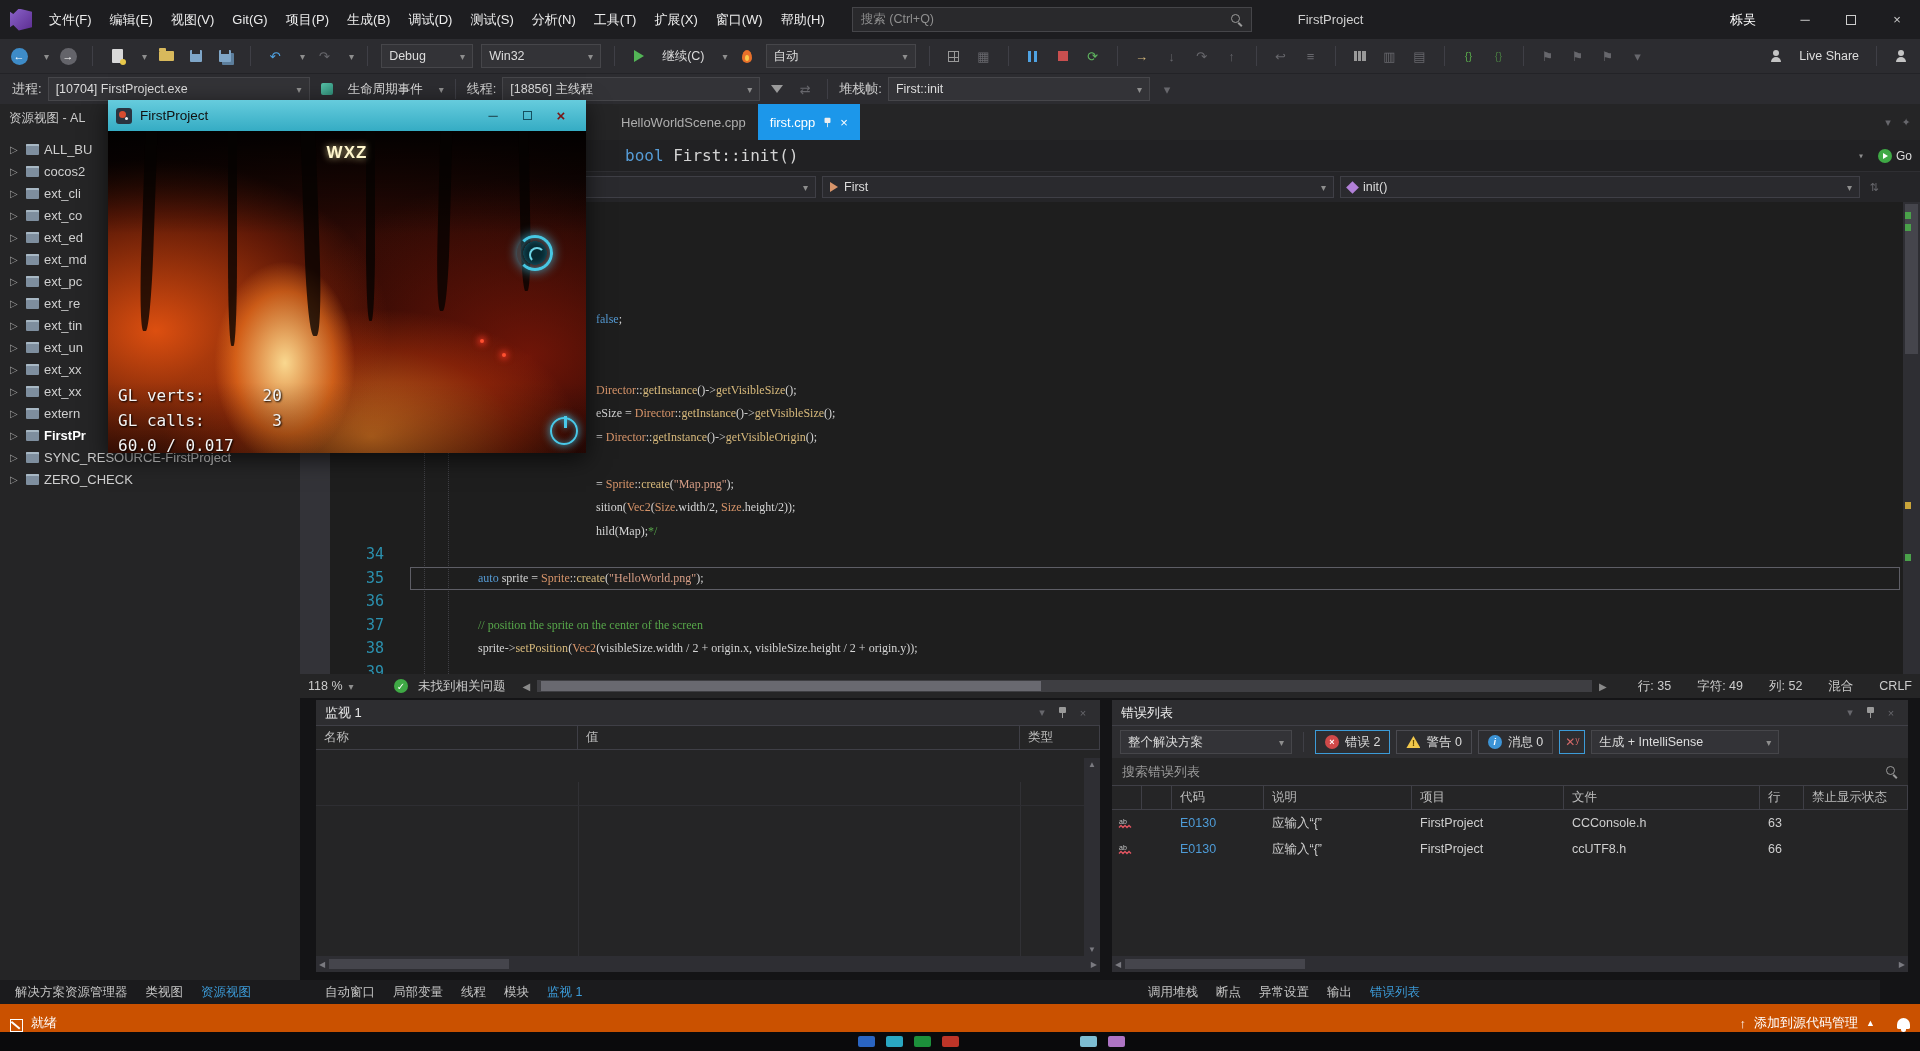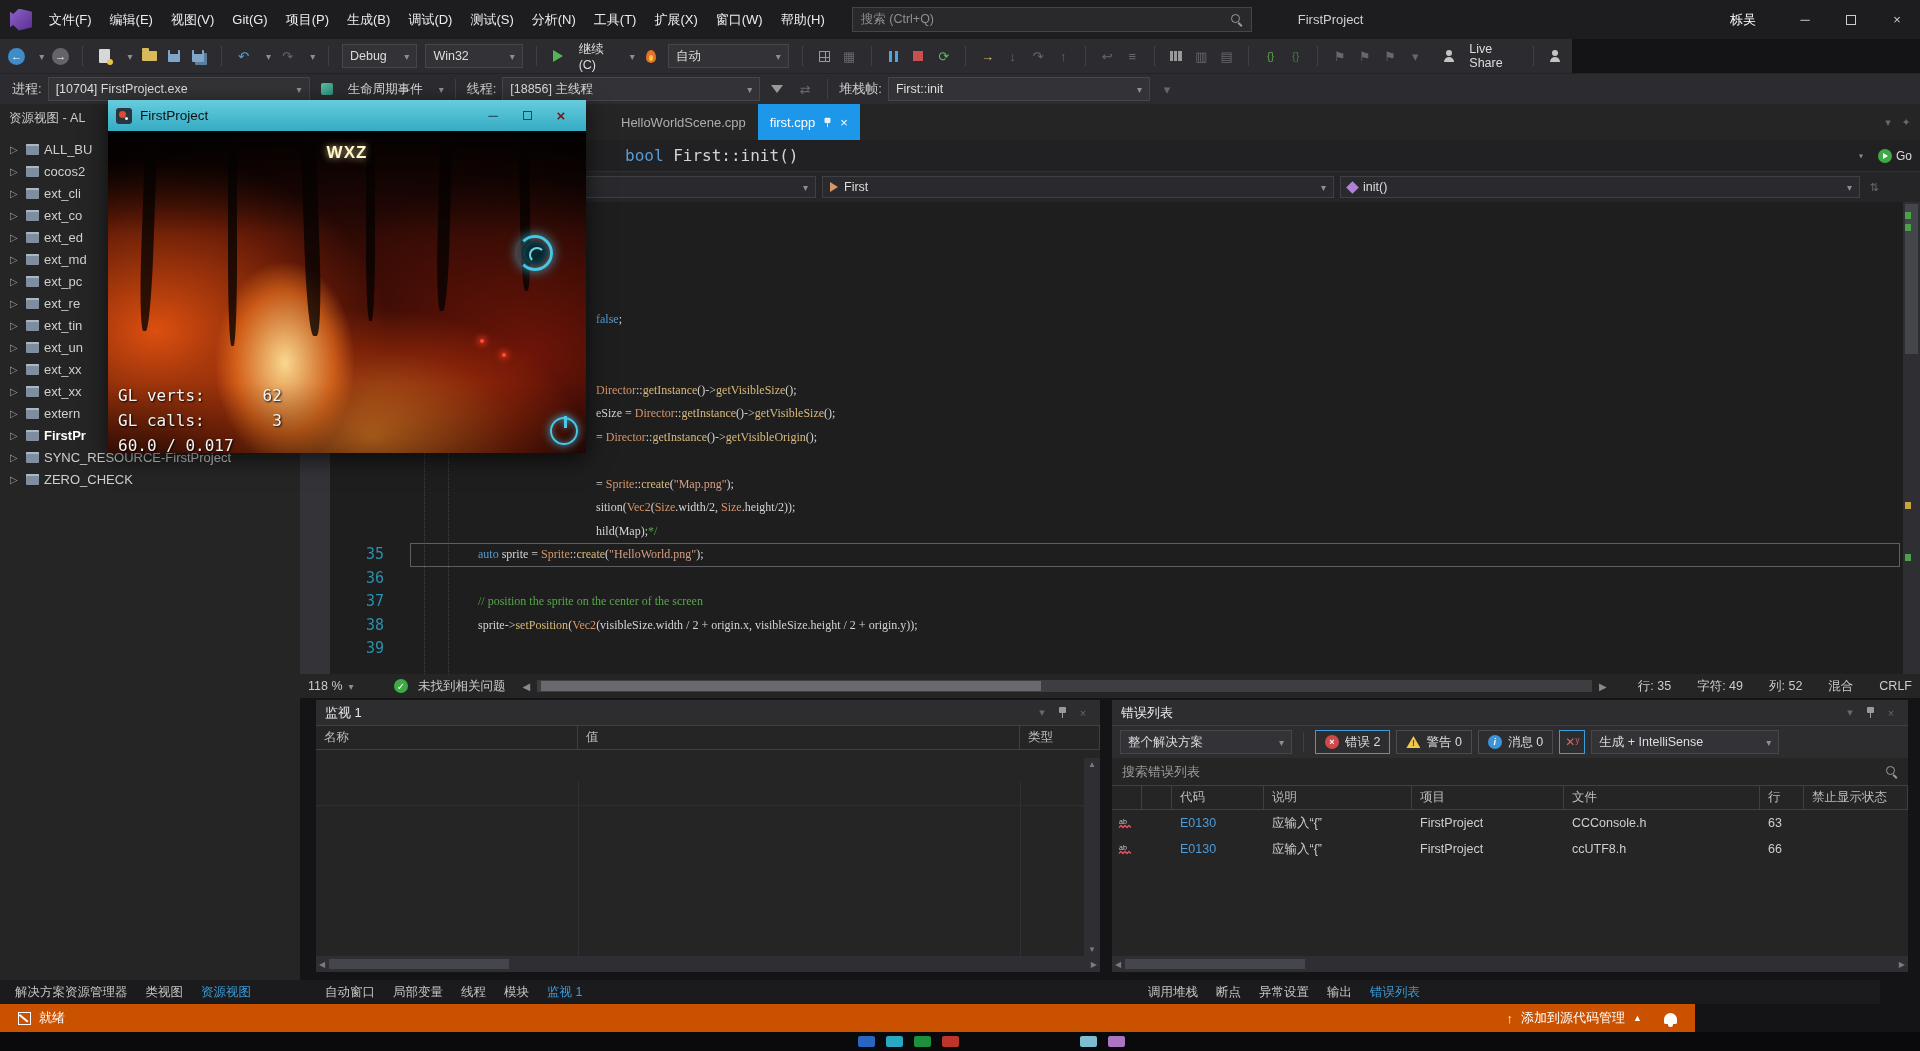--- a/index.html
+++ b/index.html
@@ -30,21 +30,21 @@
   .menu-item{padding:0 9px;line-height:39px;color:#EDEDED;font-size:13px;cursor:default}
   #qsearch{width:400px;height:25px;background:#29292C;border:1px solid #454549;display:flex;align-items:center;padding:0 8px;margin-left:18px;color:#8F8F8F}
   #qsearch .ph{flex:1;font-size:12.5px}
   #win-title{margin-left:46px;color:#CFCFCF;font-size:13px}
   #user-badge{margin-left:auto;color:#ffffff;font-size:13px}
   #win-controls{display:flex;margin-left:26px;height:100%}
   .win-btn{width:46px;height:100%;display:flex;align-items:center;justify-content:center;color:#CCC;font-size:13px}
   .maxrect{width:10px;height:10px;border:1px solid #CCC;display:inline-block}
 
   
-  #toolbar{left:0;top:39px;width:1572px;height:34px;background:#2C2C30;display:flex;align-items:center;padding:0 8px;gap:8px;z-index:5}
+  #toolbar{left:0;top:39px;width:1920px;height:34px;background:#2C2C30;display:flex;align-items:center;padding:0 8px;gap:8px;z-index:5}
   .circ{width:17px;height:17px;border-radius:50%;display:inline-flex;align-items:center;justify-content:center;font-size:11px;color:#fff}
   .circ.blue{background:#3E8CC8}.circ.gray{background:#64646A}
   .circ::after{content:attr(data-glyph)}
   .mini-page{width:11px;height:14px;background:#D8D8D8;border-radius:1px;position:relative;display:inline-block}
   .mini-page::after{content:'';position:absolute;right:-3px;bottom:-2px;width:6px;height:6px;background:#E8C84A;border-radius:50%}
   .mini-folder{width:15px;height:10px;background:#D8B95C;border-radius:1px;position:relative;display:inline-block}
   .mini-folder::before{content:'';position:absolute;top:-3px;left:0;width:7px;height:3px;background:#D8B95C;border-radius:1px 1px 0 0}
   .mini-floppy{width:12px;height:12px;background:#7FA6C8;position:relative;border-radius:1px;display:inline-block}
   .mini-floppy::after{content:'';position:absolute;left:2px;top:0;width:8px;height:4px;background:#2C2C30}
   .mini-floppy.all{box-shadow:3px 3px 0 #5C7E9C;margin-right:3px}
@@ -162,21 +162,21 @@
   .ecell.link{color:#4E9CD8}
   .ecell.sq{padding:0 6px}
 
   
   #bottom-tabs{left:0;top:980px;width:1880px;height:24px;background:#1B1B1D;display:flex;align-items:center}
   #bt-left{position:absolute;left:6px;display:flex}
   #bt-mid{position:absolute;left:316px;display:flex}
   #bt-right{position:absolute;left:1139px;display:flex}
   .btab{padding:4px 9px;color:#C4C4C4;font-size:12.5px;white-space:nowrap}
   .btab.active{color:#3C9BD8}
-  #statusbar{left:0;top:1004px;width:1695px;height:28px;background:#CA5100;display:flex;align-items:center;padding:0 18px;color:#FFF;font-size:13px;gap:8px}
+  #statusbar{left:0;top:1004px;width:1920px;height:28px;background:#CA5100;display:flex;align-items:flex-end;padding:0 10px;color:#FFF;font-size:13px;gap:8px}
   .sb-ic{width:13px;height:13px;border:1.5px solid #FFF;position:relative;display:inline-block}
   .sb-ic::after{content:'';position:absolute;left:1px;top:1px;width:11px;height:1.5px;background:#FFF;transform:rotate(40deg);transform-origin:0 0}
   .sb-right{margin-left:auto;display:flex;align-items:center;gap:8px}
   .sb-caret{font-size:9px}
   .bell{width:13px;height:11px;background:#FFF;border-radius:7px 7px 2px 2px;position:relative;display:inline-block;margin-left:14px}
   .bell::after{content:'';position:absolute;left:4px;bottom:-3px;width:5px;height:3px;background:#FFF;border-radius:0 0 3px 3px}
   #taskbar-sliver{left:0;top:1032px;width:1920px;height:19px;background:#0A0A0C}
   .tk-dot{position:absolute;top:4px;width:17px;height:11px;border-radius:2px;opacity:.9}
 
   
@@ -553,20 +553,25 @@
           <div class="code-row">
             <span class="cl-glyph"></span>
             <span class="cl-num"></span>
             <span class="cl-text" style="padding-left: 186px;"><span class="tk-plain">sition(</span><span class="tk-cls">Vec2</span><span class="tk-plain">(</span><span class="tk-cls">Size</span><span class="tk-plain">.width/2, </span><span class="tk-cls">Size</span><span class="tk-plain">.height/2));</span></span>
           </div>
           <div class="code-row">
             <span class="cl-glyph"></span>
             <span class="cl-num"></span>
             <span class="cl-text" style="padding-left: 186px;"><span class="tk-plain">hild(Map);</span><span class="tk-com">*/</span></span>
           </div>
+          <div class="code-row">
+            <span class="cl-glyph"></span>
+            <span class="cl-num">34</span>
+            <span class="cl-text" style="padding-left: 30px;"></span>
+          </div>
           <div class="code-row cur">
             <span class="cl-glyph"></span>
             <span class="cl-num">35</span>
             <span class="cl-text" style="padding-left: 68px;"><span class="tk-kw">auto</span><span class="tk-plain"> sprite = </span><span class="tk-cls">Sprite</span><span class="tk-plain">::</span><span class="tk-fn">create</span><span class="tk-plain">(</span><span class="tk-str">"HelloWorld.png"</span><span class="tk-plain">);</span></span>
           </div>
           <div class="code-row">
             <span class="cl-glyph"></span>
             <span class="cl-num">36</span>
             <span class="cl-text" style="padding-left: 30px;"></span>
           </div>
@@ -791,17 +796,17 @@
       <div class="trunk t2"></div>
       <div class="trunk t3"></div>
       <div class="trunk t4"></div>
       <div class="trunk t5"></div>
       <div class="trunk t6"></div>
       <span class="red-dot d1"></span>
       <span class="red-dot d2"></span>
       <div id="gw-label">WXZ</div>
       <div class="swirl"></div>
       <div class="power"></div>
-      <div id="gw-stats"><div class="gstat">GL verts:      62</div><div class="gstat">GL calls:       3</div><div class="gstat">60.0 / 0.017</div></div>
+      <div id="gw-stats"><div class="gstat">GL verts:      20</div><div class="gstat">GL calls:       3</div><div class="gstat">60.0 / 0.017</div></div>
     </div>
   </div>
 
 </div>
 
 </body></html>

